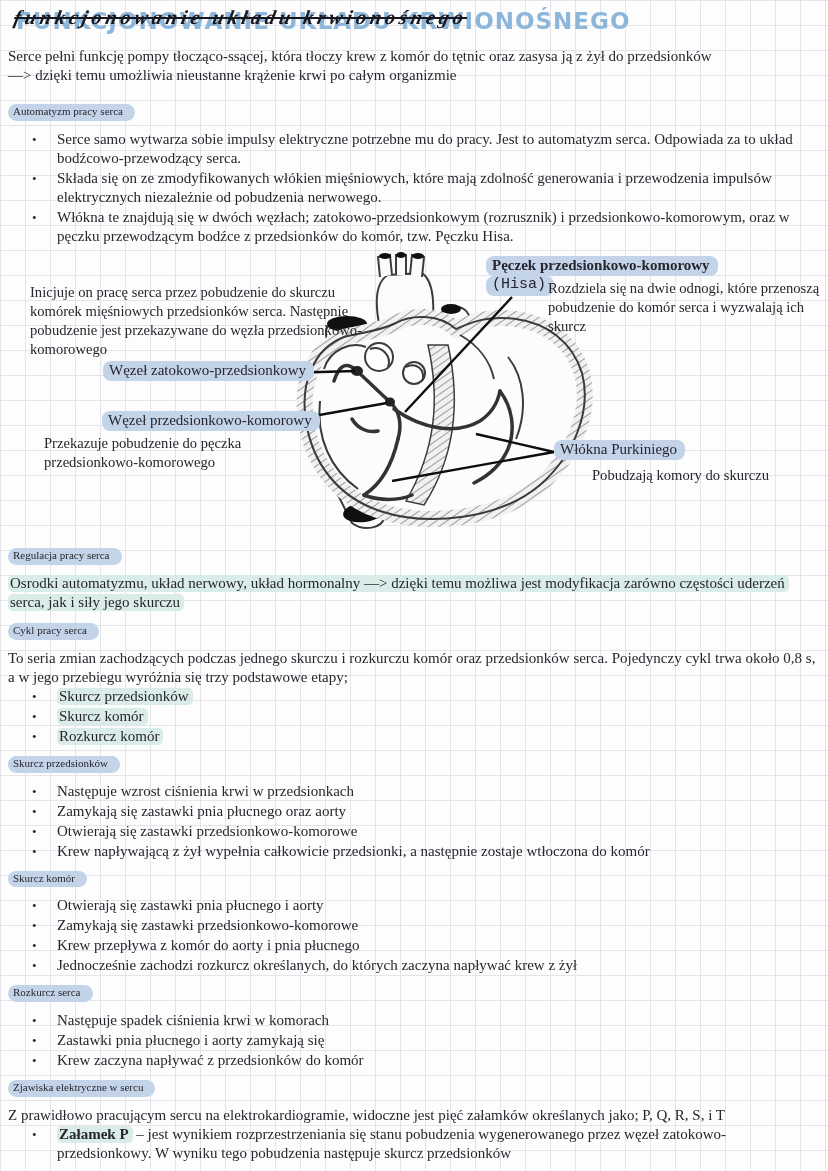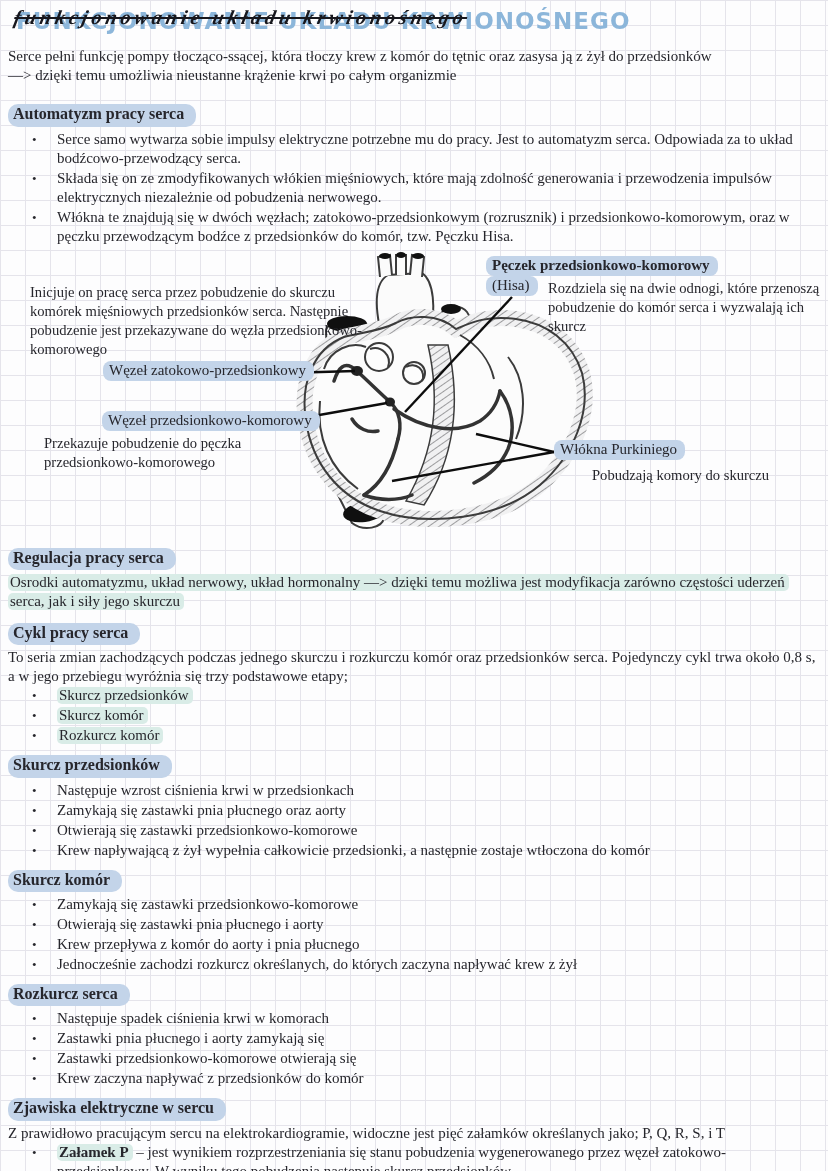--- a/index.html
+++ b/index.html
@@ -37,23 +37,23 @@
     letter-spacing:4px;transform:skewX(-12deg);transform-origin:left bottom;
     text-decoration:line-through;white-space:nowrap;
   }
 
   p{margin:0;}
   .ml{white-space:pre-line;}
   .intro{margin:6px 0 8px;line-height:1.28;}
   .body-par{line-height:1.28;}
 
   h2{
-    display:inline-block;font-weight:bold;font-size:16px;line-height:1.15;
+    display:inline-block;font-weight:normal;font-size:11px;line-height:1.15;
     background:var(--heading-highlight);border-radius:10px;
-    padding:1px 12px 3px 5px;margin:11px 0 3px;
+    padding:1px 12px 3px 5px;margin:11px 0 9px;
   }
   .sec-tight h2{margin-top:9px;}
 
   ul{list-style:none;margin:0;padding:0;}
   li{position:relative;padding:0 0 1px 49px;line-height:19px;}
   li::before{content:"•";position:absolute;left:24px;top:0;font-size:13px;}
 
   .teal{
     background:var(--inline-highlight);border-radius:5px;padding:0 4px 1px 2px;
     -webkit-box-decoration-break:clone;box-decoration-break:clone;
@@ -162,21 +162,21 @@
           <line x1="546" y1="203" x2="468" y2="185"></line>
           <line x1="546" y1="203" x2="384" y2="232"></line>
         </g>
       </svg>
 
       <div class="note" style="left:22px;top:34px;width:348px;">Inicjuje on pracę serca przez pobudzenie do skurczu komórek mięśniowych przedsionków serca. Następnie pobudzenie jest przekazywane do węzła przedsionkowo-komorowego</div>
       <div class="pill" style="left:95px;top:112px;">Węzeł zatokowo-przedsionkowy</div>
       <div class="pill" style="left:75px;top:162px;margin-left:19px;">Węzeł przedsionkowo-komorowy</div>
       <div class="note" style="left:36px;top:185px;width:270px;">Przekazuje pobudzenie do pęczka przedsionkowo-komorowego</div>
       <div class="pill" style="left:478px;top:7px;font-weight:bold;">Pęczek przedsionkowo-komorowy</div>
-      <div class="pill" style="left:478px;top:27px;">(Hisa)</div>
+      <div class="pill" style="left:478px;top:27px;font-family:Liberation Mono, monospace;">(Hisa)</div>
       <div class="note" style="left:540px;top:30px;width:288px;">Rozdziela się na dwie odnogi, które przenoszą pobudzenie do komór serca i wyzwalają ich skurcz</div>
       <div class="pill" style="left:546px;top:191px;">Włókna Purkiniego</div>
       <div class="note" style="left:584px;top:217px;width:240px;">Pobudzają komory do skurczu</div>
     </div>
 
     <section>
       <h2>Regulacja pracy serca</h2>
       <p class="body-par"><span class="teal ml">Osrodki automatyzmu, układ nerwowy, układ hormonalny —&gt; dzięki temu możliwa jest modyfikacja zarówno częstości uderzeń serca, jak i siły jego skurczu</span></p>
     </section>
 
@@ -196,33 +196,32 @@
         <li>Następuje wzrost ciśnienia krwi w przedsionkach</li>
         <li>Zamykają się zastawki pnia płucnego oraz aorty</li>
         <li>Otwierają się zastawki przedsionkowo-komorowe</li>
         <li>Krew napływającą z żył wypełnia całkowicie przedsionki, a następnie zostaje wtłoczona do komór</li>
       </ul>
     </section>
 
     <section class="sec-tight">
       <h2>Skurcz komór</h2>
       <ul>
+        <li>Otwierają się zastawki pnia płucnego i aorty</li>
         <li>Zamykają się zastawki przedsionkowo-komorowe</li>
-        <li>Otwierają się zastawki pnia płucnego i aorty</li>
         <li>Krew przepływa z komór do aorty i pnia płucnego</li>
         <li>Jednocześnie zachodzi rozkurcz określanych, do których zaczyna napływać krew z żył</li>
       </ul>
     </section>
 
     <section class="sec-tight">
       <h2>Rozkurcz serca</h2>
       <ul>
         <li>Następuje spadek ciśnienia krwi w komorach</li>
         <li>Zastawki pnia płucnego i aorty zamykają się</li>
-        <li>Zastawki przedsionkowo-komorowe otwierają się</li>
         <li>Krew zaczyna napływać z przedsionków do komór</li>
       </ul>
     </section>
 
     <section class="sec-tight">
       <h2>Zjawiska elektryczne w sercu</h2>
       <p class="body-par">Z prawidłowo pracującym sercu na elektrokardiogramie, widoczne jest pięć załamków określanych jako; P, Q, R, S, i T</p>
       <ul>
         <li><span class="teal term">Załamek P</span><span> – jest wynikiem rozprzestrzeniania się stanu pobudzenia wygenerowanego przez węzeł zatokowo-przedsionkowy. W wyniku tego pobudzenia następuje skurcz przedsionków</span></li>
 

